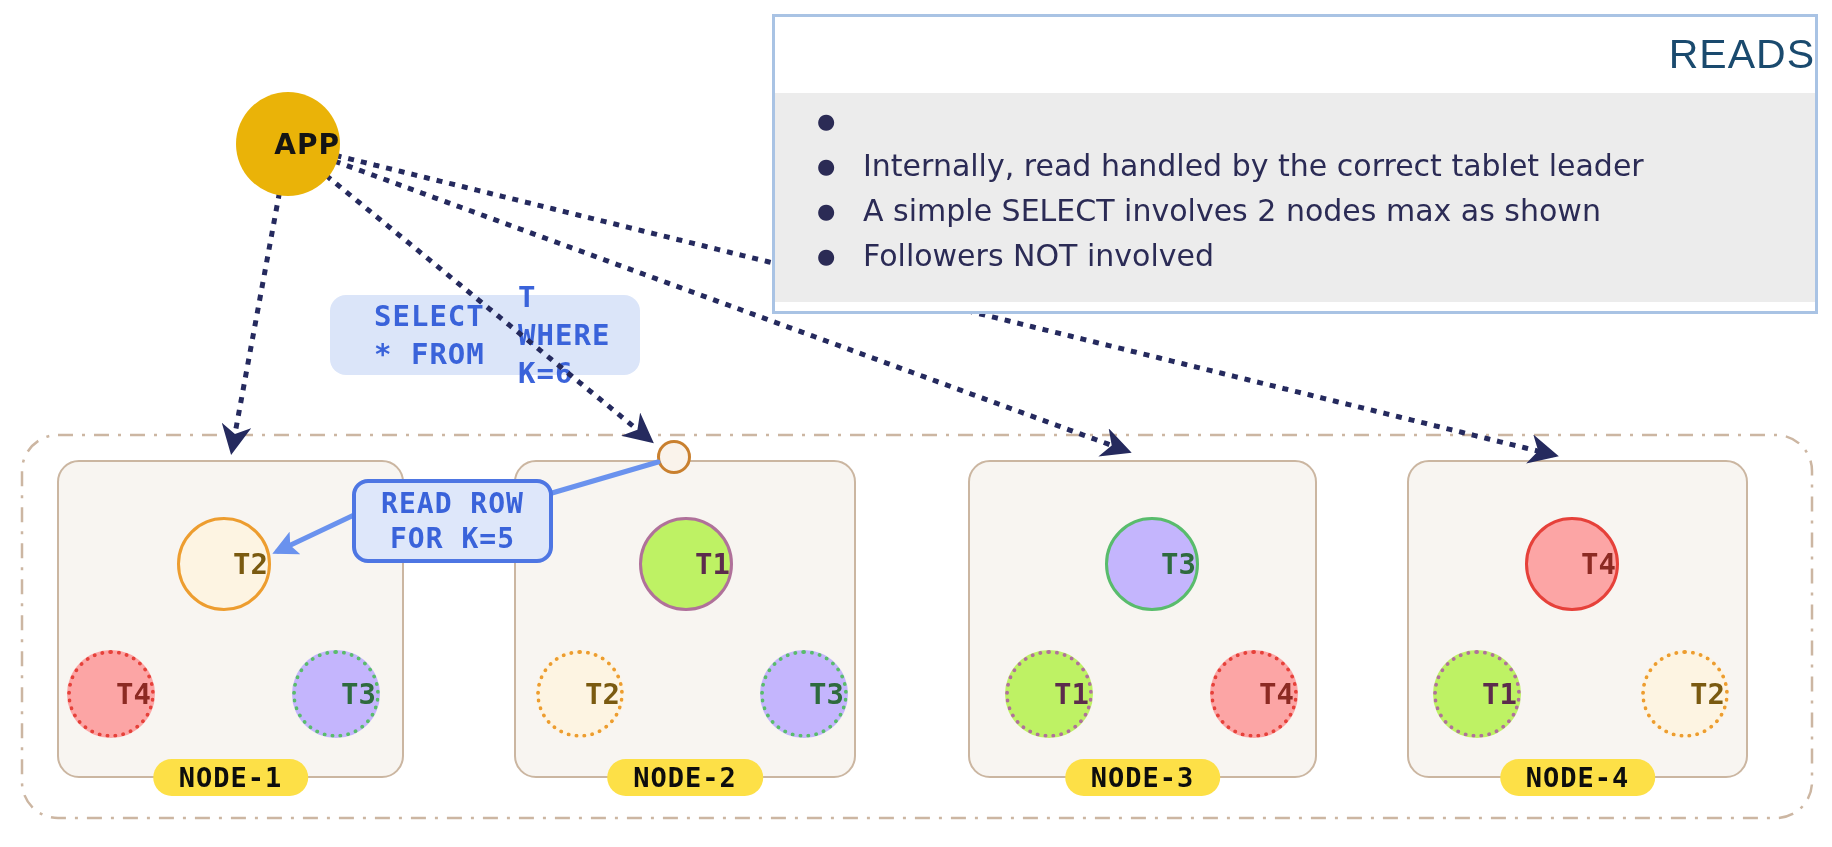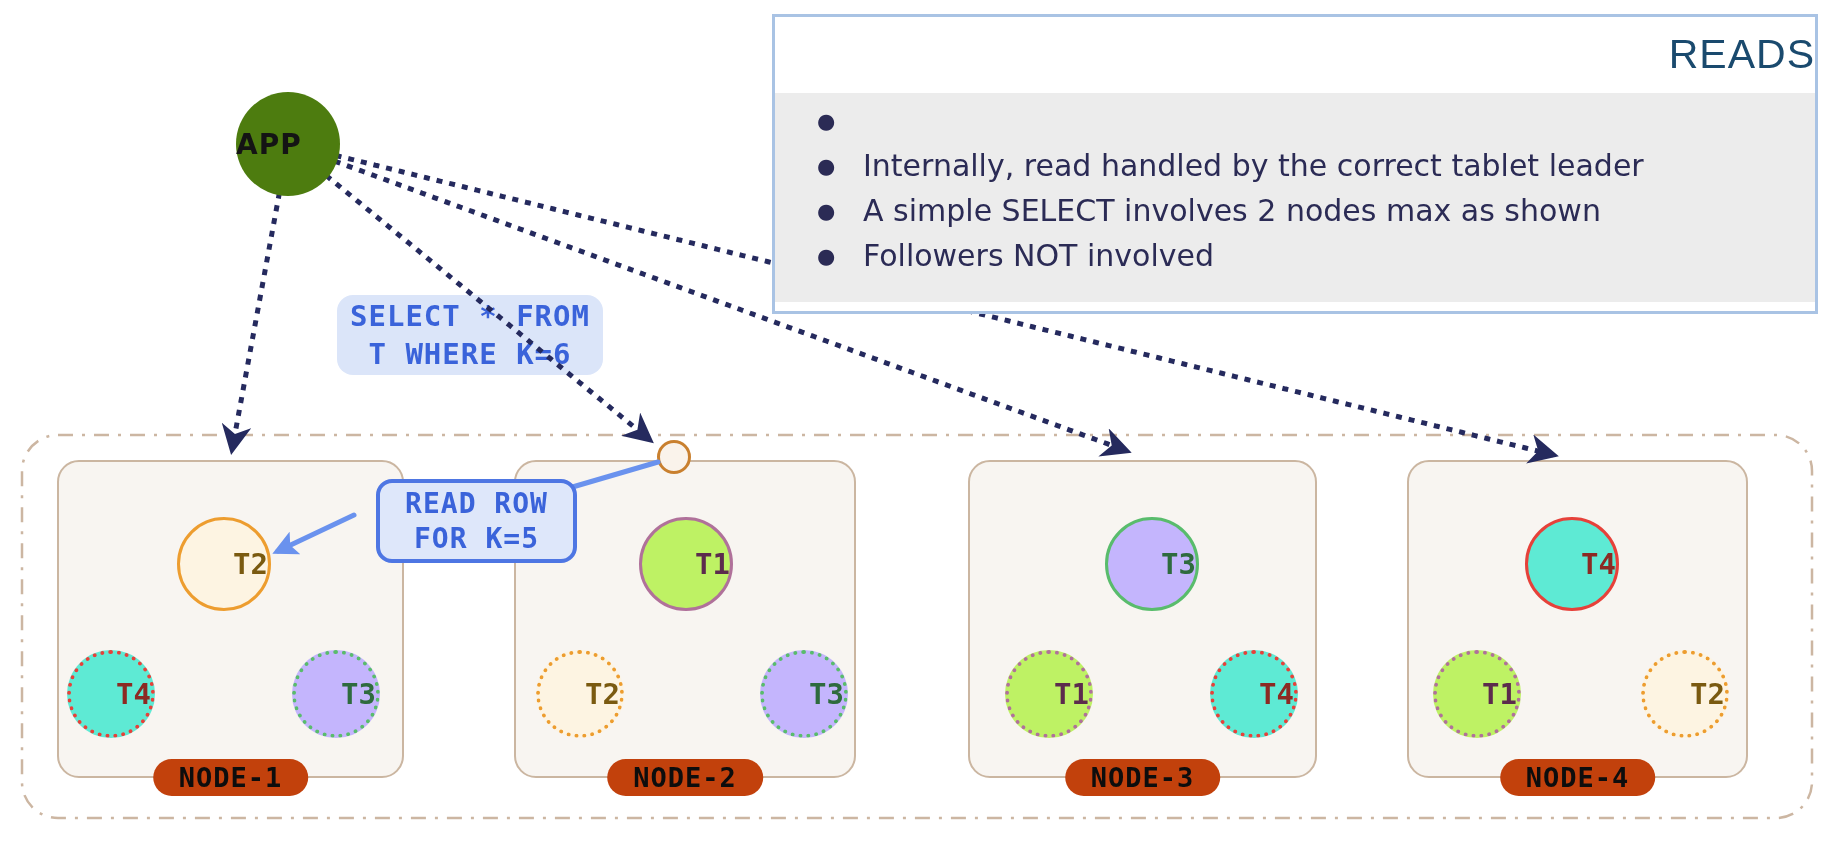--- a/index.html
+++ b/index.html
@@ -6,21 +6,21 @@
   .canvas{
     position:relative;width:1832px;height:847px;background:#ffffff;overflow:hidden;
     font-family:"DejaVu Sans",sans-serif;
   }
   svg.layer-under{position:absolute;left:0;top:0;z-index:2;}
   svg.layer-blue{position:absolute;left:0;top:0;z-index:5;}
 
   
   .app-circle{
     position:absolute;left:236px;top:92px;width:104px;height:104px;border-radius:50%;
-    background:#4d7c0f;display:flex;align-items:center;justify-content:flex-start;z-index:3;
+    background:#eab308;display:flex;align-items:center;justify-content:flex-end;z-index:3;
     font-family:"DejaVu Sans",sans-serif;font-weight:bold;font-size:28px;color:#141414;
     letter-spacing:1px;
   }
 
   
   .reads-panel{
     position:absolute;left:772px;top:14px;width:1046px;height:300px;z-index:4;
     background:#ffffff;border:3px solid #A9C3E4;box-sizing:border-box;
   }
   .reads-title{
@@ -34,54 +34,54 @@
   .reads-item{
     display:flex;align-items:center;height:45px;
     font-family:"DejaVu Sans",sans-serif;font-size:30px;color:#2B2B55;
   }
   .reads-bullet{
     width:46px;margin-left:42px;font-size:21px;color:#2B2B55;flex:0 0 auto;
   }
 
   
   .select-label{
-    position:absolute;left:337px;top:295px;width:266px;height:80px;z-index:1;
+    position:absolute;left:330px;top:295px;width:266px;height:80px;z-index:1;
     background:#DBE5F9;border-radius:16px;
-    display:flex;flex-direction:column;align-items:center;justify-content:center;
+    display:flex;flex-direction:row;align-items:center;justify-content:center;
     font-family:"DejaVu Sans Mono",monospace;font-weight:bold;font-size:29px;
-    line-height:38px;color:#3A63DA;letter-spacing:1px;
+    line-height:38px;color:#3A63DA;letter-spacing:1px;padding-left:44px;
   }
   .read-row-label{
     position:absolute;left:352px;top:479px;width:201px;height:84px;z-index:6;
     background:#DEE7FA;border:4px solid #4E76E3;border-radius:16px;box-sizing:border-box;
     display:flex;flex-direction:column;align-items:center;justify-content:center;
     font-family:"DejaVu Sans Mono",monospace;font-weight:bold;font-size:28px;
-    line-height:35px;color:#3A63DA;letter-spacing:1px;margin-left:24px;
+    line-height:35px;color:#3A63DA;letter-spacing:1px;
   }
 
   
   .node-box{
     position:absolute;top:460px;height:318px;z-index:1;
     background:#F8F5F1;border:2px solid #CBB6A1;border-radius:22px;box-sizing:border-box;
   }
   .node-badge{
     position:absolute;left:50%;bottom:-20px;transform:translateX(-50%);
-    background:#c2410c;border-radius:21px;padding:3px 26px;white-space:nowrap;
+    background:#fde047;border-radius:21px;padding:3px 26px;white-space:nowrap;
     font-family:"DejaVu Sans Mono",monospace;font-weight:bold;font-size:27px;color:#0D0D0D;
     letter-spacing:1px;z-index:3;
   }
   .tablet{
     position:absolute;border-radius:50%;box-sizing:border-box;
     display:flex;align-items:center;justify-content:flex-end;
     font-family:"DejaVu Sans Mono",monospace;font-weight:bold;font-size:29px;
   }
   .leader{width:94px;height:94px;top:55px;border-style:solid;border-width:3px;}
   .follower{width:88px;height:88px;top:188px;border-style:dotted;border-width:4px;}
   .c-orange{border-color:#ED9D2F;background:#FDF4E2;color:#7A5A10;}
-  .c-red{border-color:#E6413A;background:#5eead4;color:#8C2A23;}
+  .c-red{border-color:#E6413A;background:#fca5a5;color:#8C2A23;}
   .c-green{border-color:#59BC6C;background:#c4b5fd;color:#2E6B3E;}
   .c-purple{border-color:#B0719A;background:#bef264;color:#5C2B4D;}
 
   .mini-circle{
     position:absolute;left:657px;top:440px;width:34px;height:34px;border-radius:50%;
     border:3px solid #C9802F;background:#FAF3EB;box-sizing:border-box;z-index:4;
   }
 </style>
 </head>
 <body>

